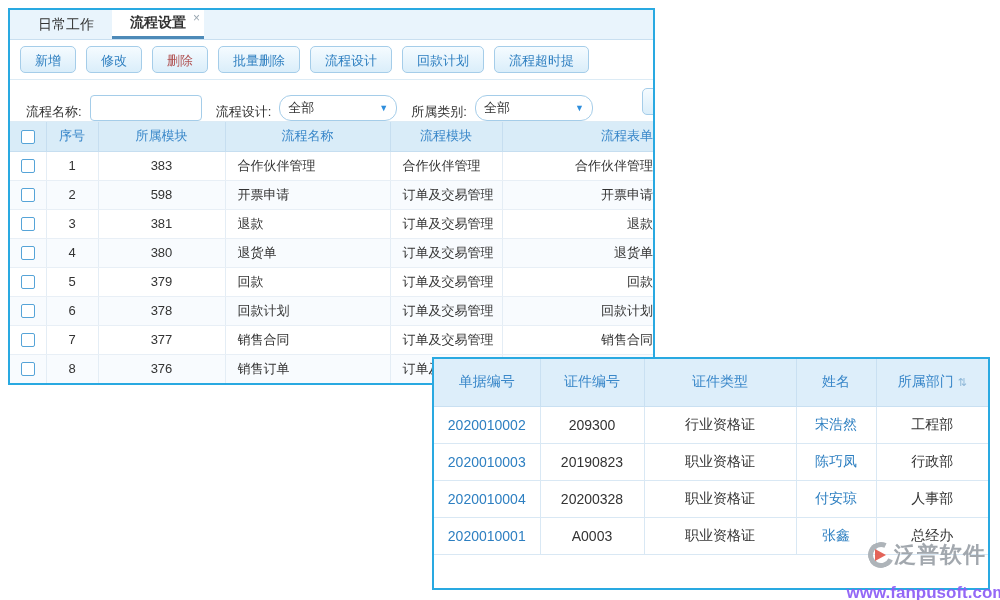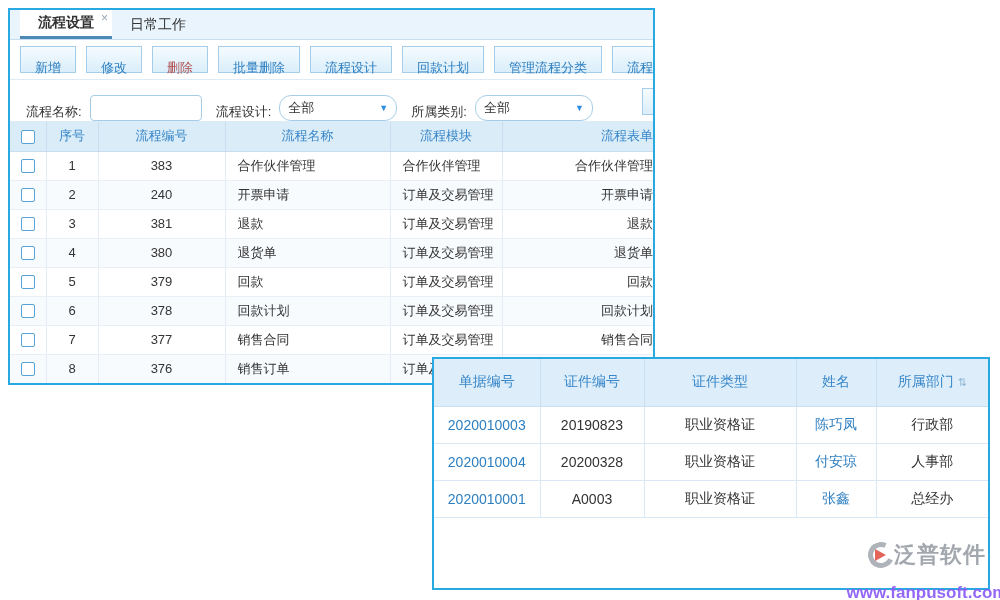--- a/index.html
+++ b/index.html
@@ -13,22 +13,22 @@
   .tabbar { height:30px; background:#e9f4fc; display:flex; align-items:stretch;
     padding-left:10px; border-bottom:1px solid #c9dff0; }
   .tab { display:flex; align-items:center; padding:0 18px; font-size:14px; color:#333;
     cursor:pointer; position:relative; }
   .tab.active { background:#fff; font-weight:bold; border-bottom:3px solid #4d8ab8; }
   .tab .close { position:absolute; top:2px; right:4px; font-size:12px; color:#9aa7b1;
     font-weight:normal; line-height:1; }
 
   .toolbar { height:40px; display:flex; align-items:center; gap:10px;
     padding:0 10px; border-bottom:1px solid #dcebf5; background:#fff; white-space:nowrap; }
-  .btn { height:27px; padding:12px 14px; font-size:13px; color:#2e7fc0;
-    border:1px solid #a5cde9; border-radius:0;
+  .btn { height:27px; padding:5px 14px; font-size:13px; color:#2e7fc0;
+    border:1px solid #a5cde9; border-radius:5px;
     background:linear-gradient(#f5fbff,#daeefa); cursor:pointer; flex:0 0 auto;
     font-family:"Liberation Sans", sans-serif; }
   .btn.danger { color:#b05050; }
 
   .filterbar { height:42px; display:flex; align-items:flex-end; gap:8px;
     padding:0 10px; border-bottom:1px solid #dcebf5; position:relative; }
   .flabel { font-size:13px; color:#333; margin-left:6px; }
   .finput { width:112px; height:26px; border:1px solid #a5cde9; border-radius:4px;
     padding:0 6px; font-size:13px; outline:none; }
   .fselect { width:118px; height:26px; border:1px solid #a5cde9; border-radius:12px;
@@ -82,35 +82,34 @@
     white-space:nowrap; }
   .wm-url { font-size:17px; font-weight:bold; color:#8b5cf6; margin-top:13px;
     white-space:nowrap; }
 </style>
 </head>
 <body>
 
 <div class="main-panel">
 
   <div class="tabbar">
+    <div class="tab">日常工作</div>
     <div class="tab active">
       <span>流程设置</span>
       <span class="close">×</span>
     </div>
-    <div class="tab">日常工作</div>
   </div>
 
   <div class="toolbar">
     <button class="btn">新增</button>
     <button class="btn">修改</button>
     <button class="btn danger">删除</button>
     <button class="btn">批量删除</button>
     <button class="btn">流程设计</button>
     <button class="btn">回款计划</button>
-    <button class="btn">管理流程分类</button>
     <button class="btn">流程超时提</button>
   </div>
 
   <div class="filterbar">
     <span class="flabel">流程名称:</span>
     <input class="finput" value="" style="">
     <span class="flabel">流程设计:</span>
     <div class="fselect">
       <span>全部</span>
       <span class="caret">▼</span>
@@ -129,37 +128,37 @@
         <col style="width:52px">
         <col style="width:127px">
       <col style="width:165px">
         <col style="width:112px">
         <col style="width:151px">
     </colgroup>
     <tbody>
         <tr>
       <th><span class="cb"></span></th>
       <th>序号</th>
-      <th>流程编号</th>
+      <th>所属模块</th>
       <th>流程名称</th>
       <th>流程模块</th>
       <th>流程表单</th>
     </tr>
     <tr>
       <td class="c"><span class="cb"></span></td>
       <td class="c">1</td>
       <td class="c">383</td>
       <td class="l">合作伙伴管理</td>
       <td class="l">合作伙伴管理</td>
       <td class="l">合作伙伴管理</td>
     </tr>
     <tr class="alt">
       <td class="c"><span class="cb"></span></td>
       <td class="c">2</td>
-      <td class="c">240</td>
+      <td class="c">598</td>
       <td class="l">开票申请</td>
       <td class="l">订单及交易管理</td>
       <td class="l">开票申请</td>
     </tr>
     <tr>
       <td class="c"><span class="cb"></span></td>
       <td class="c">3</td>
       <td class="c">381</td>
       <td class="l">退款</td>
       <td class="l">订单及交易管理</td>
@@ -222,20 +221,27 @@
         <tr>
       <th>单据编号</th>
       <th>证件编号</th>
       <th>证件类型</th>
       <th>姓名</th>
       <th>
         <span>所属部门</span><span class="sort-ic">⇅</span>
       </th>
     </tr>
     <tr>
+      <td><a class="lnk">2020010002</a></td>
+      <td>209300</td>
+      <td>行业资格证</td>
+      <td><a class="lnk">宋浩然</a></td>
+      <td>工程部</td>
+    </tr>
+    <tr>
       <td><a class="lnk">2020010003</a></td>
       <td>20190823</td>
       <td>职业资格证</td>
       <td><a class="lnk">陈巧凤</a></td>
       <td>行政部</td>
     </tr>
     <tr>
       <td><a class="lnk">2020010004</a></td>
       <td>20200328</td>
       <td>职业资格证</td>

